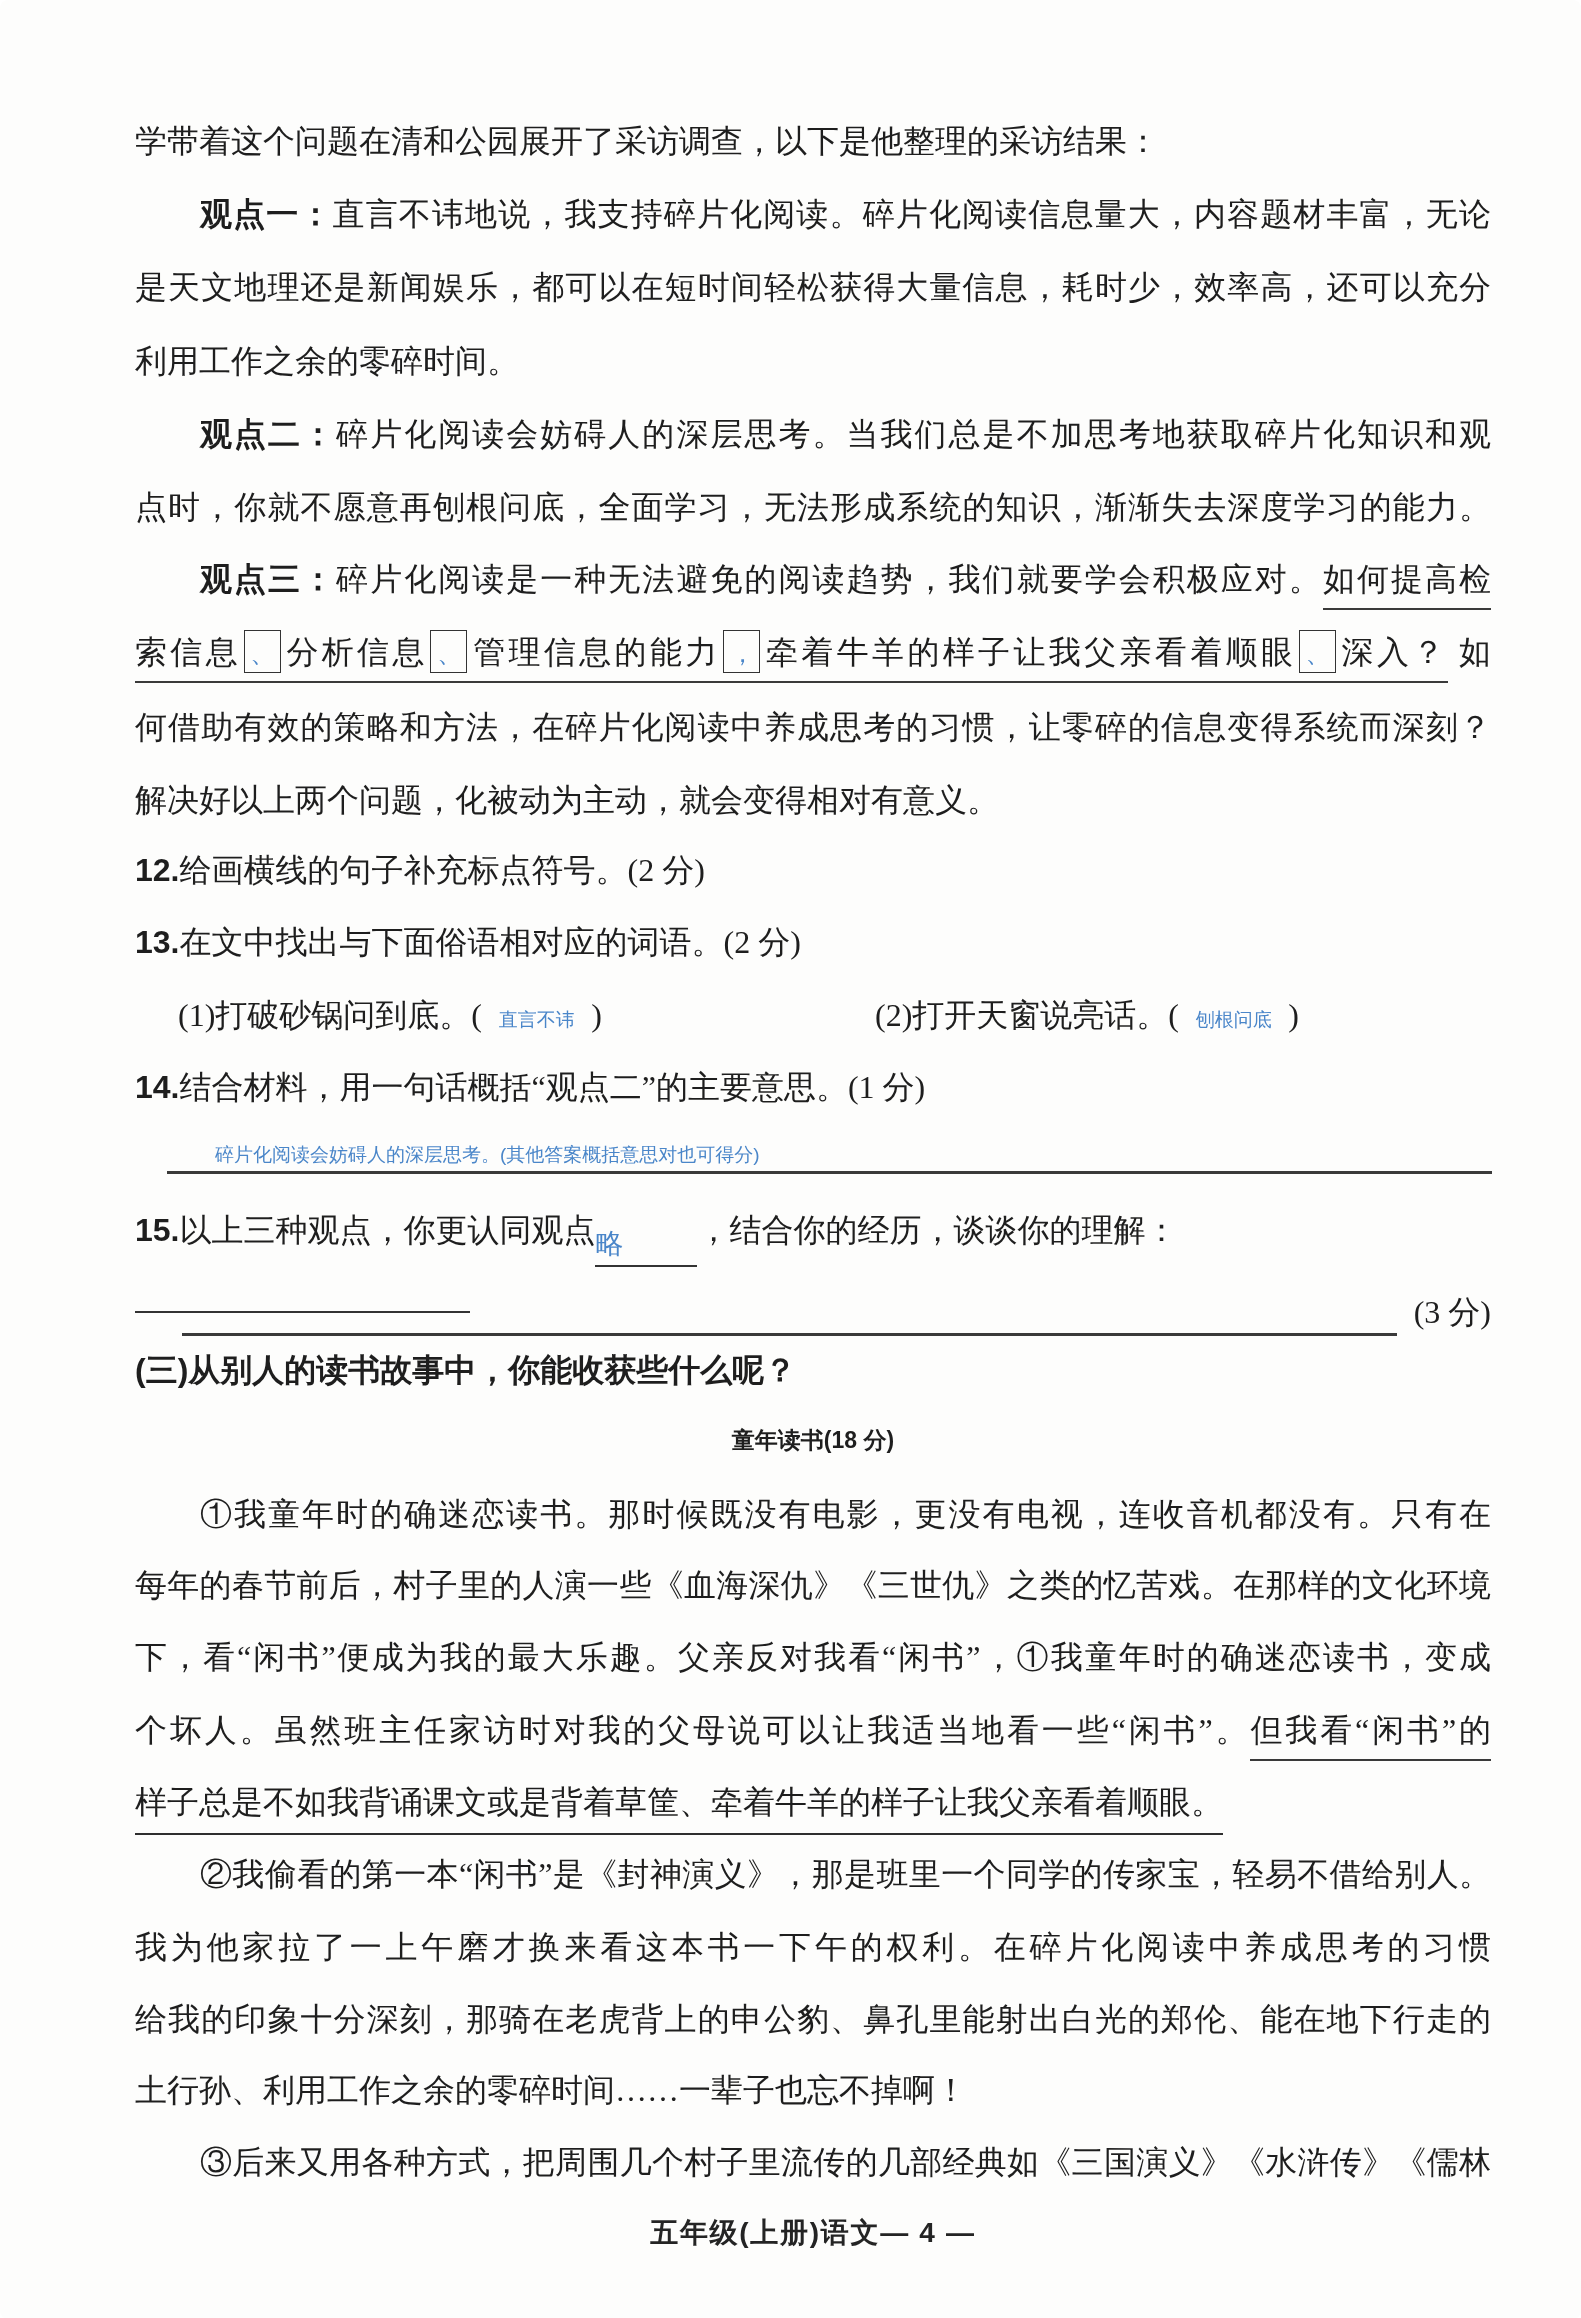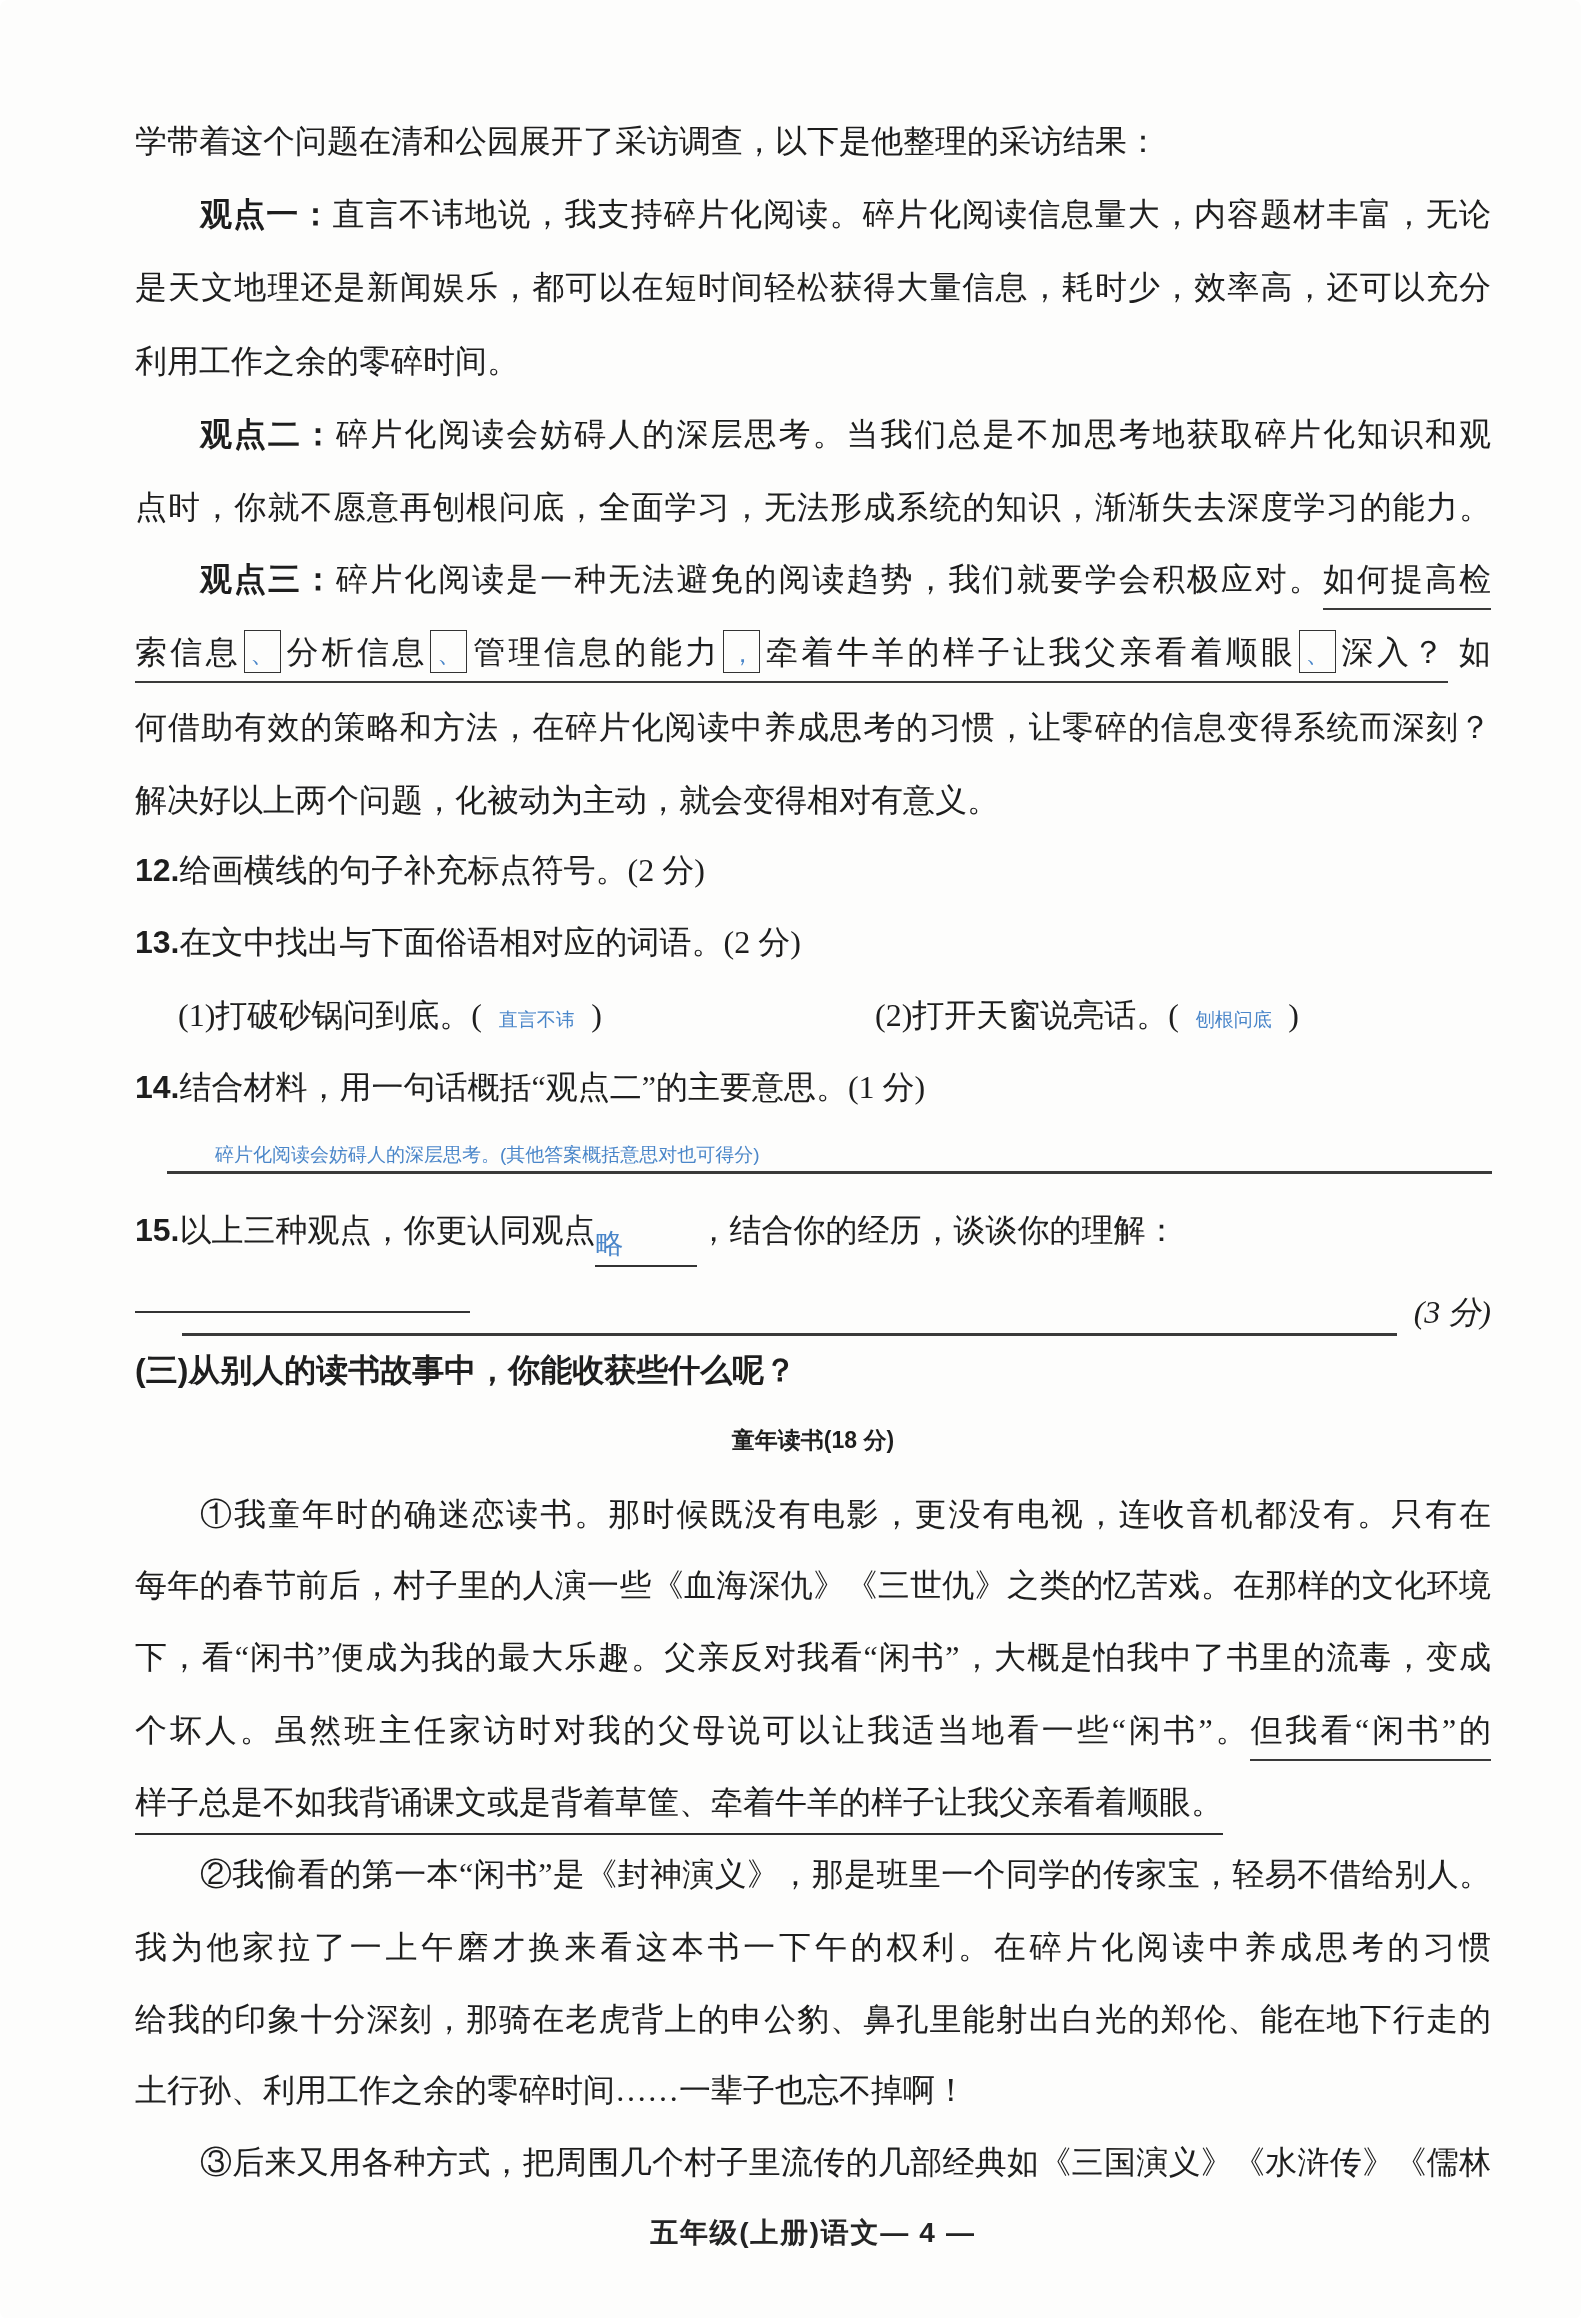--- a/index.html
+++ b/index.html
@@ -15,21 +15,21 @@
   }
   .line {
     position:absolute;
     left:135px; width:1356px;
     font-size:32px; line-height:48px;
     text-align:justify; text-align-last:justify;
     text-justify:inter-character;
   }
   .short { text-align:left; text-align-last:left; }
   .center { text-align:center; text-align-last:center; }
-  .right { text-align:right; text-align-last:right;font-style:italic; }
+  .right { text-align:right; text-align-last:right; }
   .ind { text-indent:65px; }
   .hei { font-family:"Liberation Sans","DejaVu Sans",sans-serif; font-weight:700; }
   .hei-reg { font-family:"Liberation Sans","DejaVu Sans",sans-serif; font-weight:700; }
   .blue { color:#4a86c9; font-family:"Liberation Sans","DejaVu Sans",sans-serif; }
   .ans { font-size:19px; }
   .ul  { border-bottom:2.5px solid #3a3a3a; padding-bottom:10.8px; }
   .ul2 { border-bottom:2.5px solid #2e2e2e; padding-bottom:12.5px; }
   .pbox {
     display:inline-block; width:37px; height:43px;
     border:1.7px solid #333; vertical-align:-10px; margin:0 2.5px;
@@ -130,21 +130,21 @@
     <span class="hei">童年读书(18 分)</span>
   </div>
 
   <div class="line ind" style="top:1490px">
     <span>①我童年时的确迷恋读书。那时候既没有电影，更没有电视，连收音机都没有。只有在</span>
   </div>
   <div class="line" style="top:1561px">
     <span>每年的春节前后，村子里的人演一些《血海深仇》《三世仇》之类的忆苦戏。在那样的文化环境</span>
   </div>
   <div class="line" style="top:1633px">
-    <span>下，看“闲书”便成为我的最大乐趣。父亲反对我看“闲书”，大概是怕我中了书里的流毒，变成</span>
+    <span>下，看“闲书”便成为我的最大乐趣。父亲反对我看“闲书”，①我童年时的确迷恋读书，变成</span>
   </div>
   <div class="line" style="top:1706px">
     <span>个坏人。虽然班主任家访时对我的父母说可以让我适当地看一些“闲书”。</span><span class="ul">但我看“闲书”的</span>
   </div>
   <div class="line short" style="top:1778px">
     <span class="ul2">样子总是不如我背诵课文或是背着草筐、牵着牛羊的样子让我父亲看着顺眼。</span>
   </div>
 
   <div class="line ind" style="top:1850px">
     <span>②我偷看的第一本“闲书”是《封神演义》，那是班里一个同学的传家宝，轻易不借给别人。</span>

